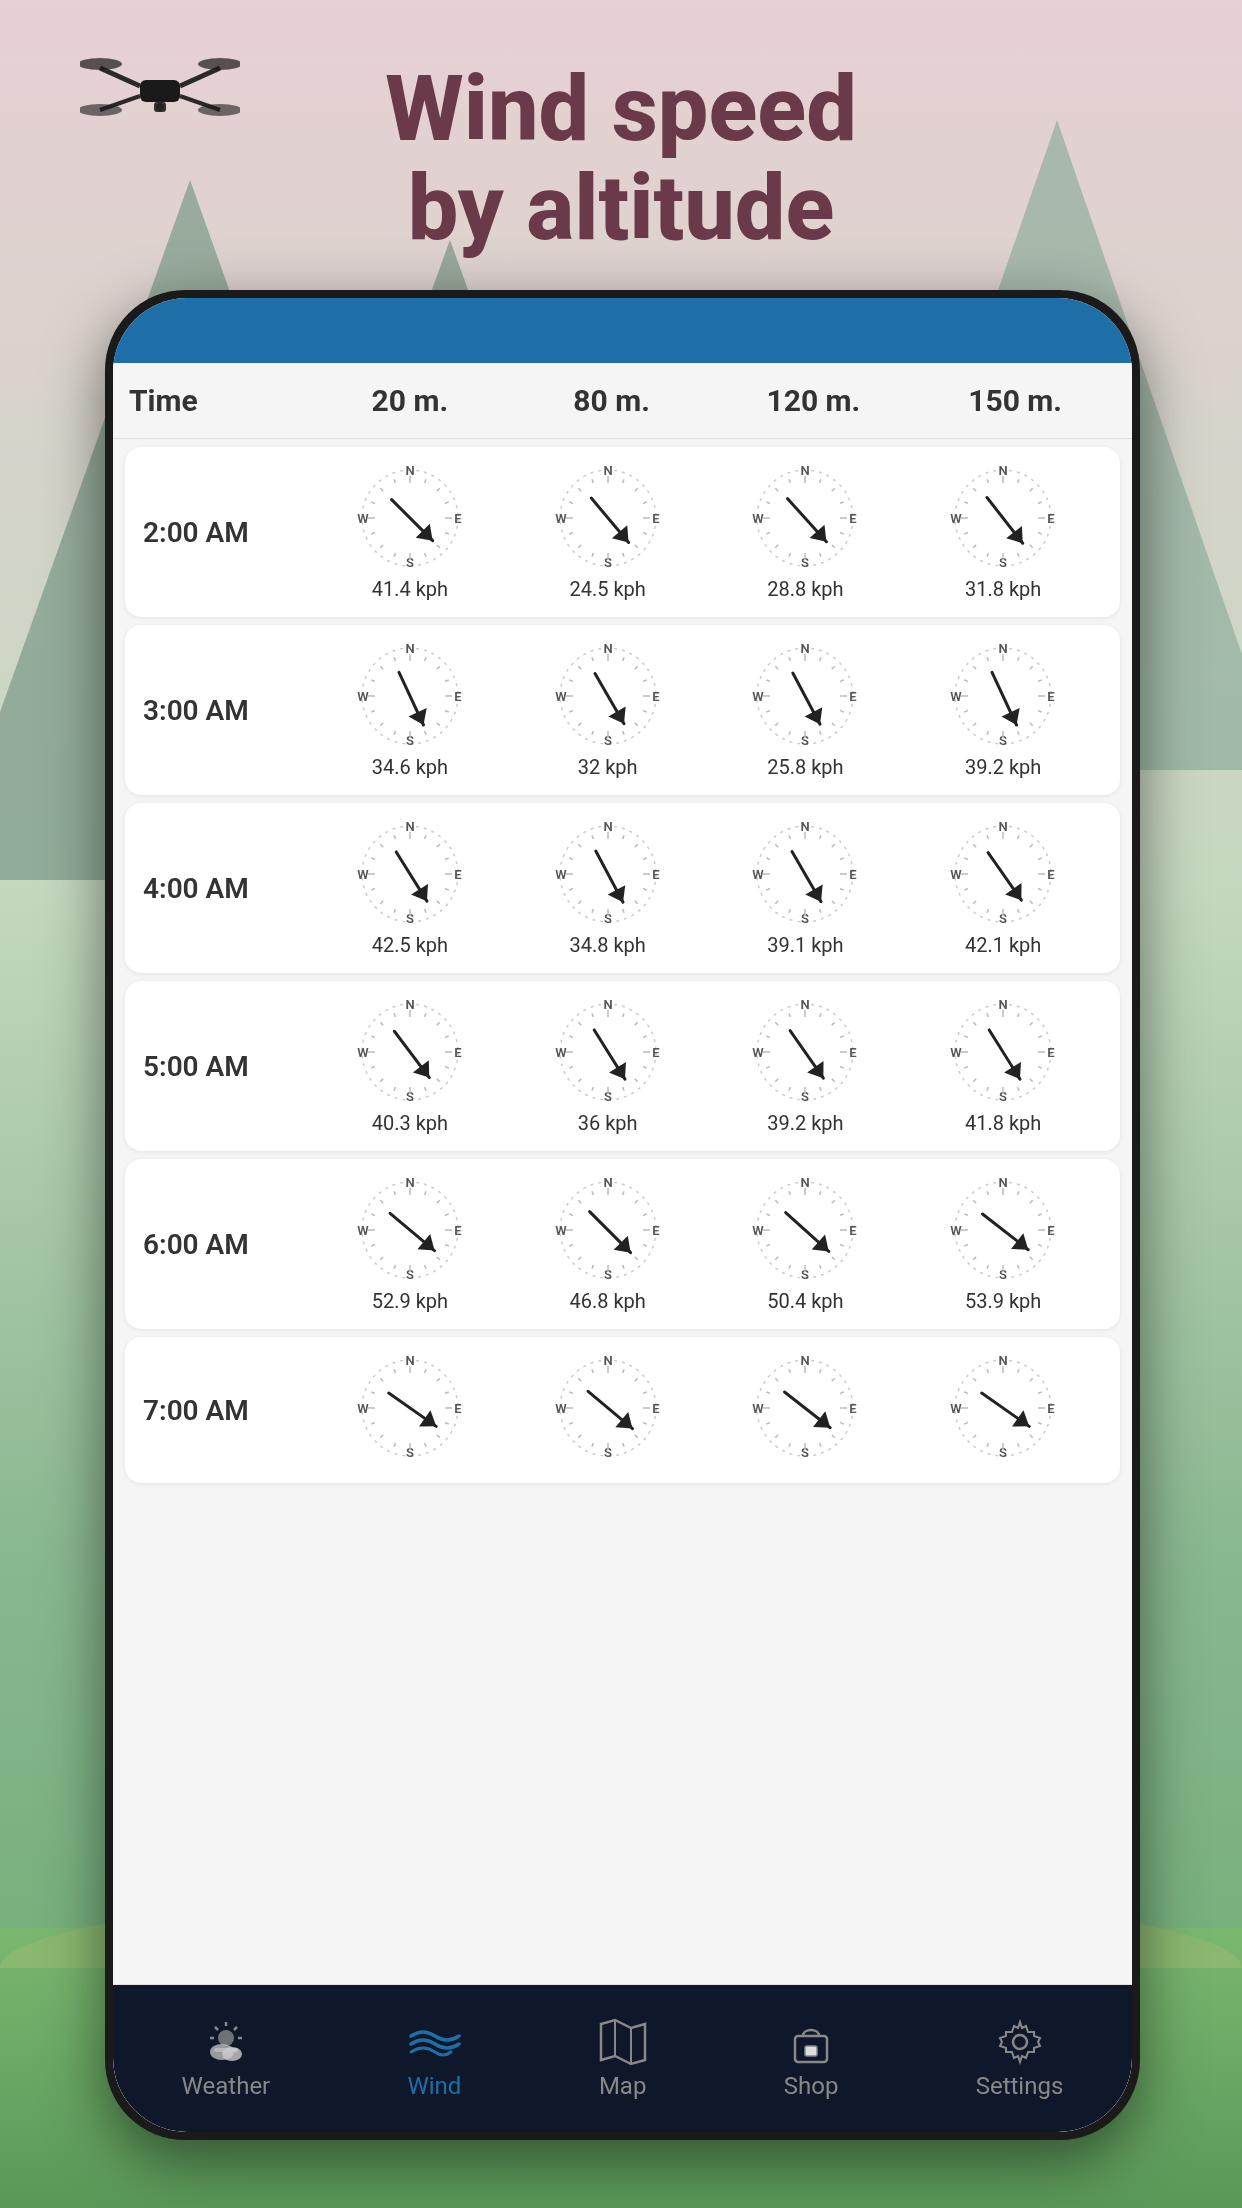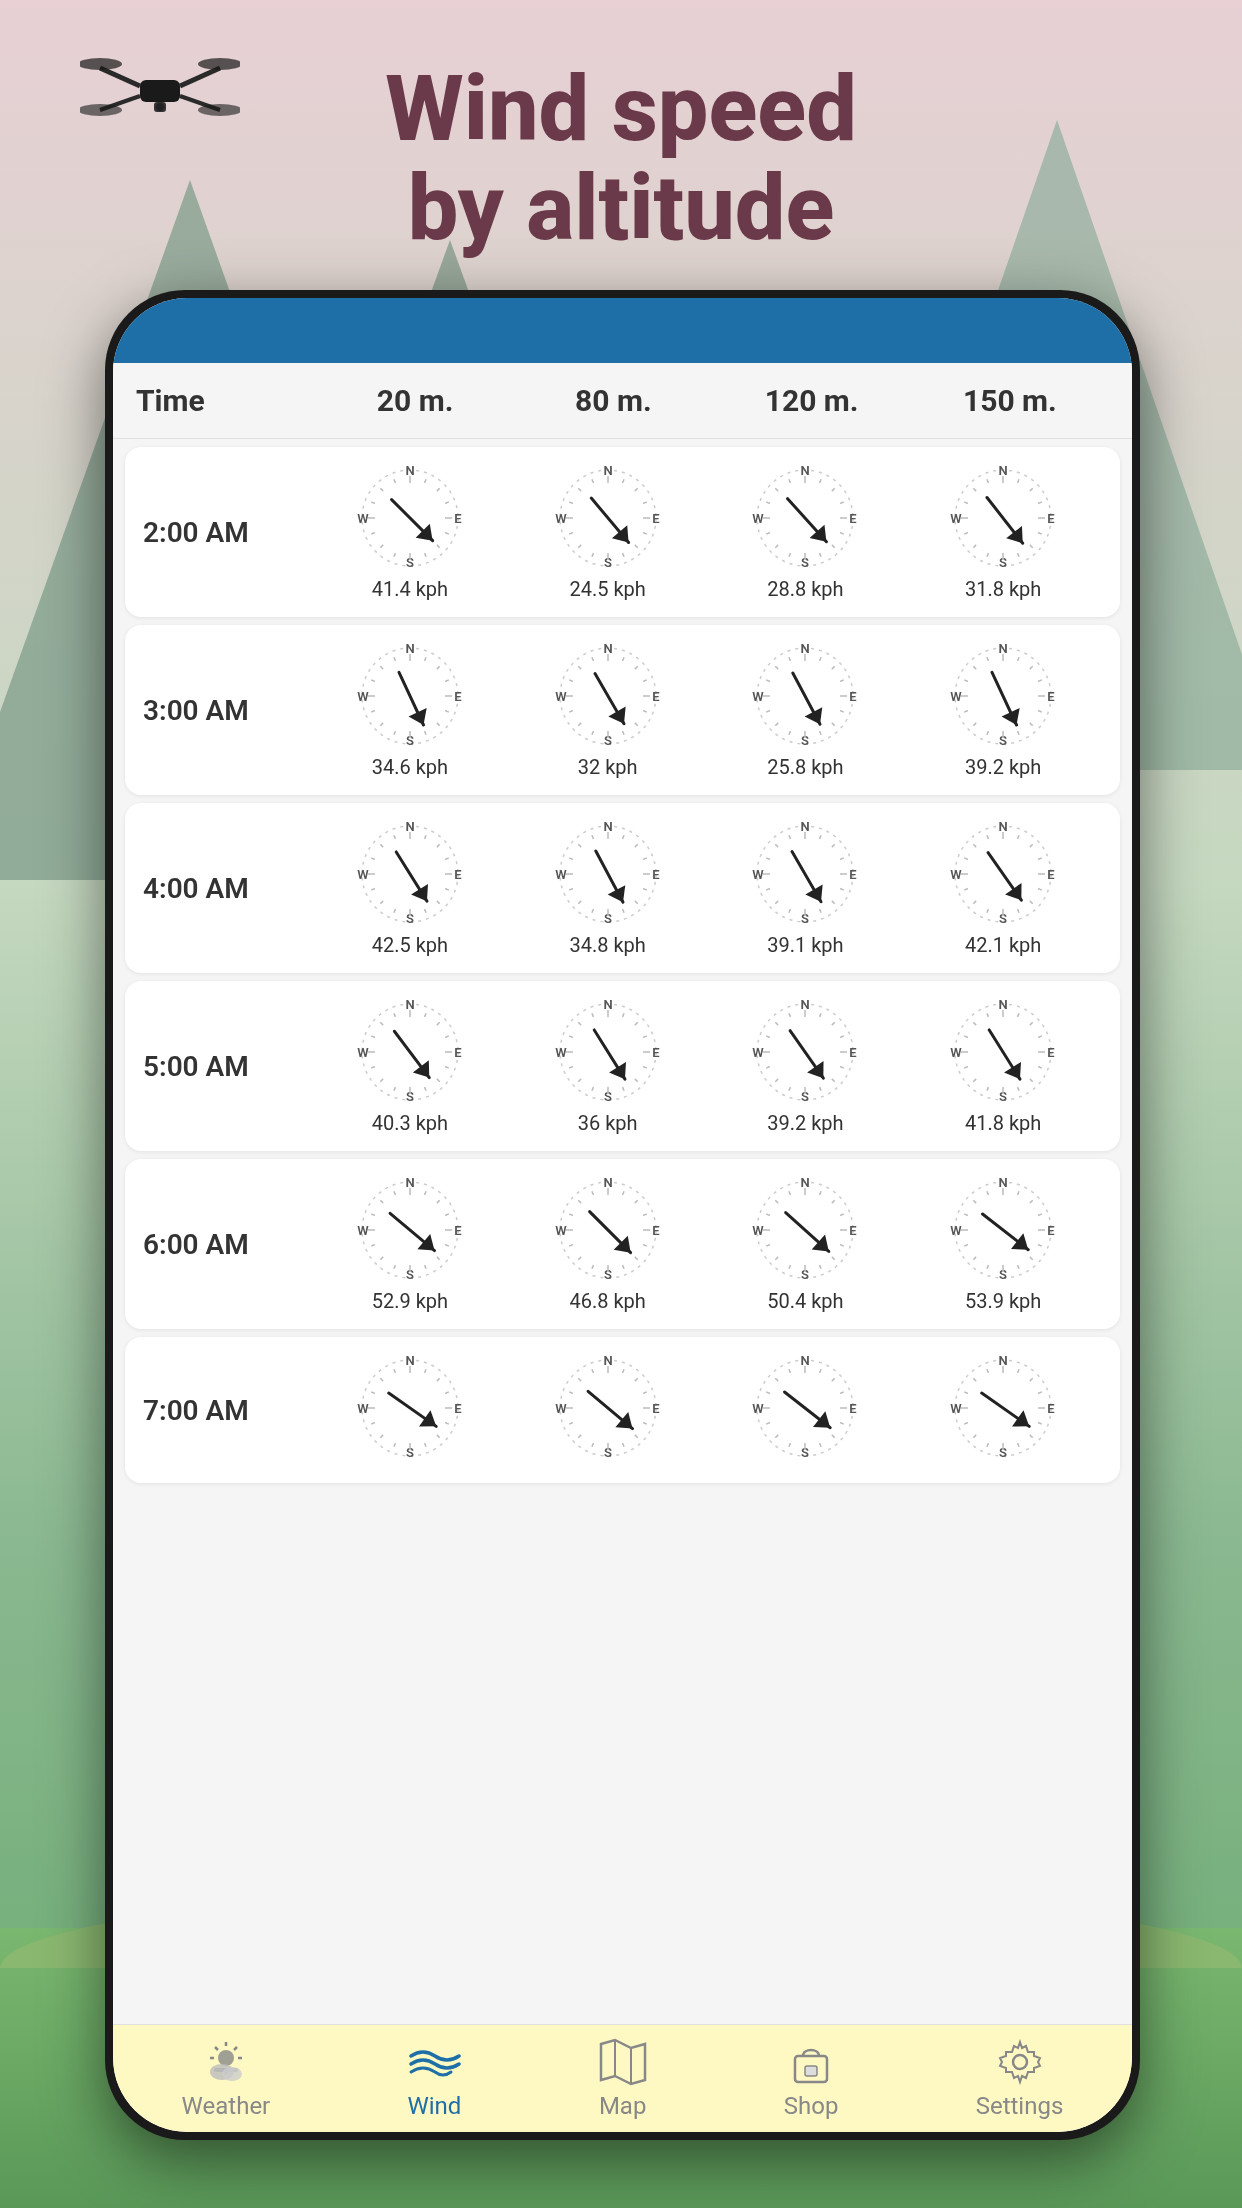--- a/index.html
+++ b/index.html
@@ -99,21 +99,21 @@
     .app-header {
       background: #1e6fa8;
       height: 65px;
     }
 
     
     .table-header {
       background: #f5f5f5;
       display: flex;
       align-items: center;
-      padding: 20px 23px;
+      padding: 20px 16px;
       border-bottom: 1px solid #e0e0e0;
     }
 
     .col-time {
       width: 180px;
       font-size: 30px;
       font-weight: 700;
       color: #333;
     }
 
@@ -170,22 +170,22 @@
     .wind-speed {
       font-size: 20px;
       color: #333;
       margin-top: 4px;
     }
 
     
     .bottom-nav {
       position: absolute;
       bottom: 0; left: 0; right: 0;
-      height: 108px;
-      background: #fef9c3;
+      height: 148px;
+      background: #0f172a;
       border-top: 1px solid #e0e0e0;
       display: flex;
       align-items: center;
       justify-content: space-around;
       border-radius: 0 0 74px 74px;
     }
 
     .nav-item {
       display: flex;
       flex-direction: column;

